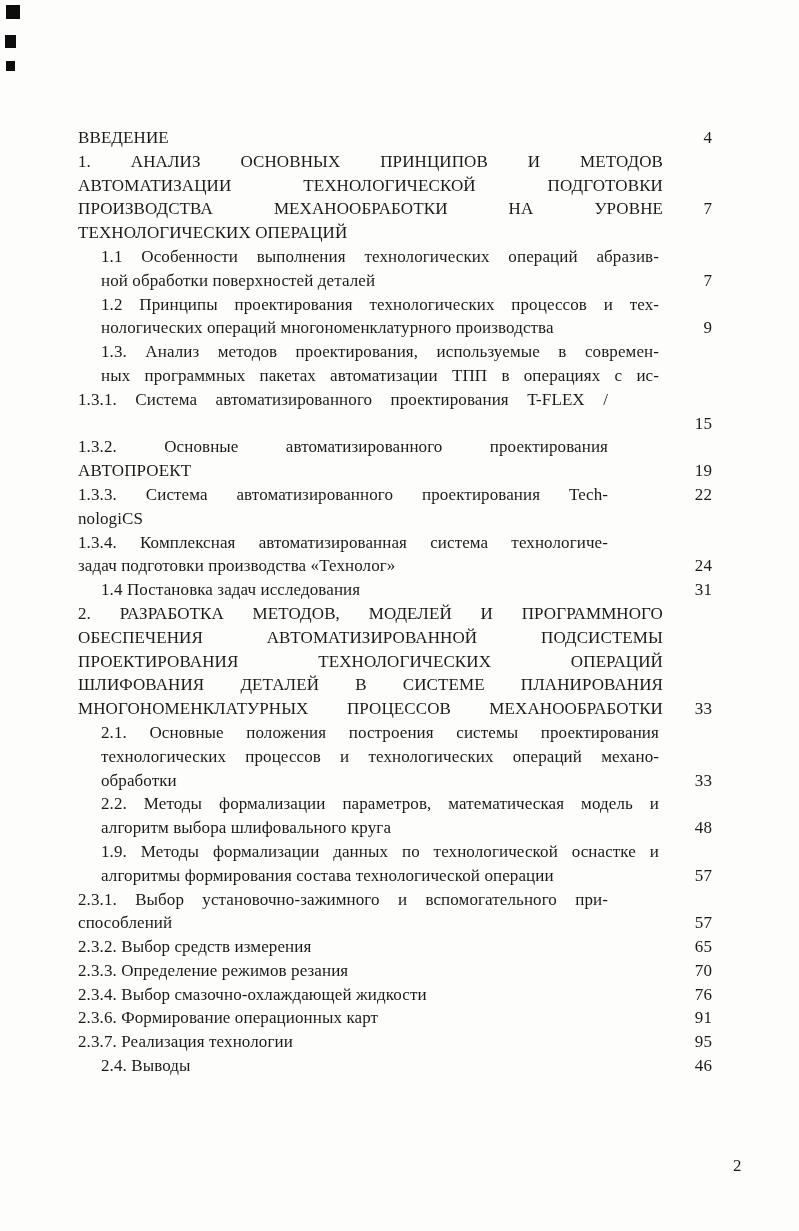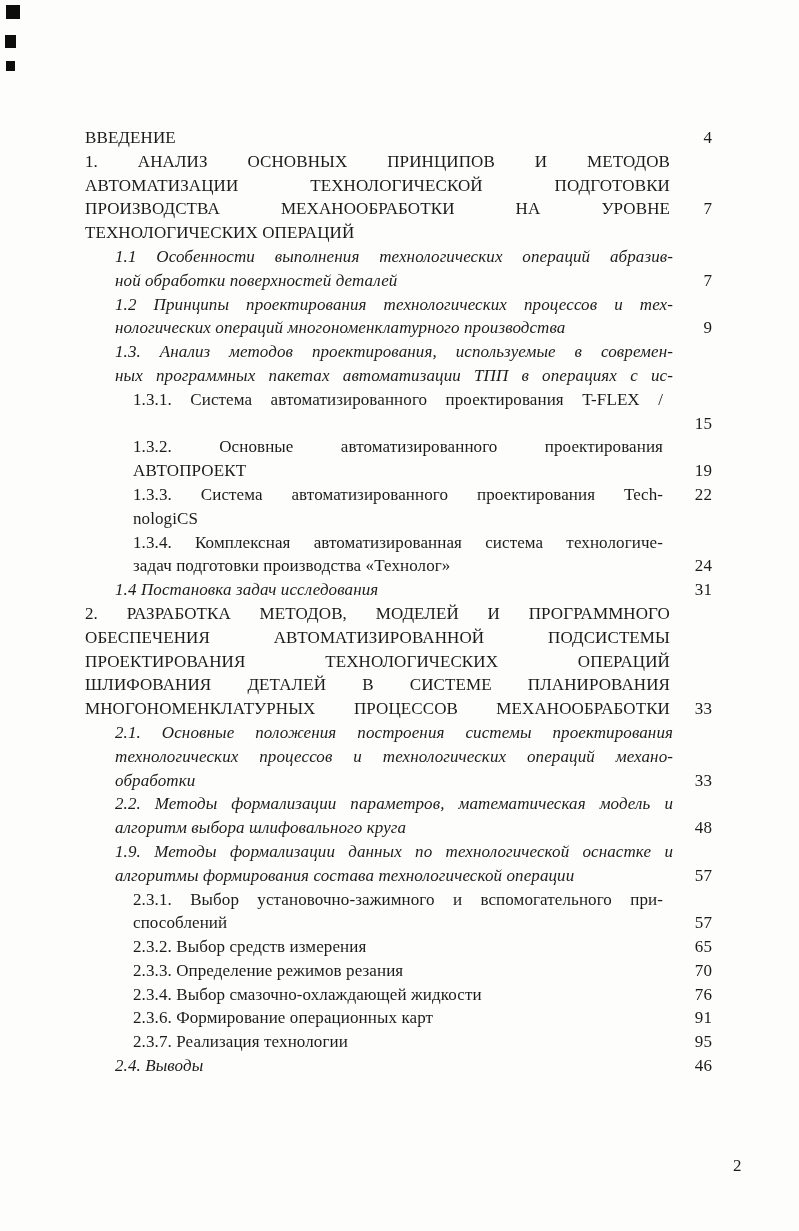--- a/index.html
+++ b/index.html
@@ -40,23 +40,23 @@
   }
   .line {
     position: relative;
     height: 23.8px;
     white-space: normal;
   }
   .line-text {
     display: block;
     overflow: visible;
   }
-  .indent-0 .line-text { margin-left: 7px;    width: 585px; }
-  .indent-1 .line-text { margin-left: 37px; width: 558px; font-style: italic; }
-  .indent-2 .line-text { margin-left: 55px; width: 530px; }
+  .indent-0 .line-text { margin-left: 0;    width: 585px; }
+  .indent-1 .line-text { margin-left: 23px; width: 558px; }
+  .indent-2 .line-text { width: 530px; }
   .justify .line-text {
     text-align: justify;
     text-align-last: justify;
     text-justify: inter-word;
   }
   .line-num {
     position: absolute;
     right: 0;
     top: 0;
     text-align: right;

